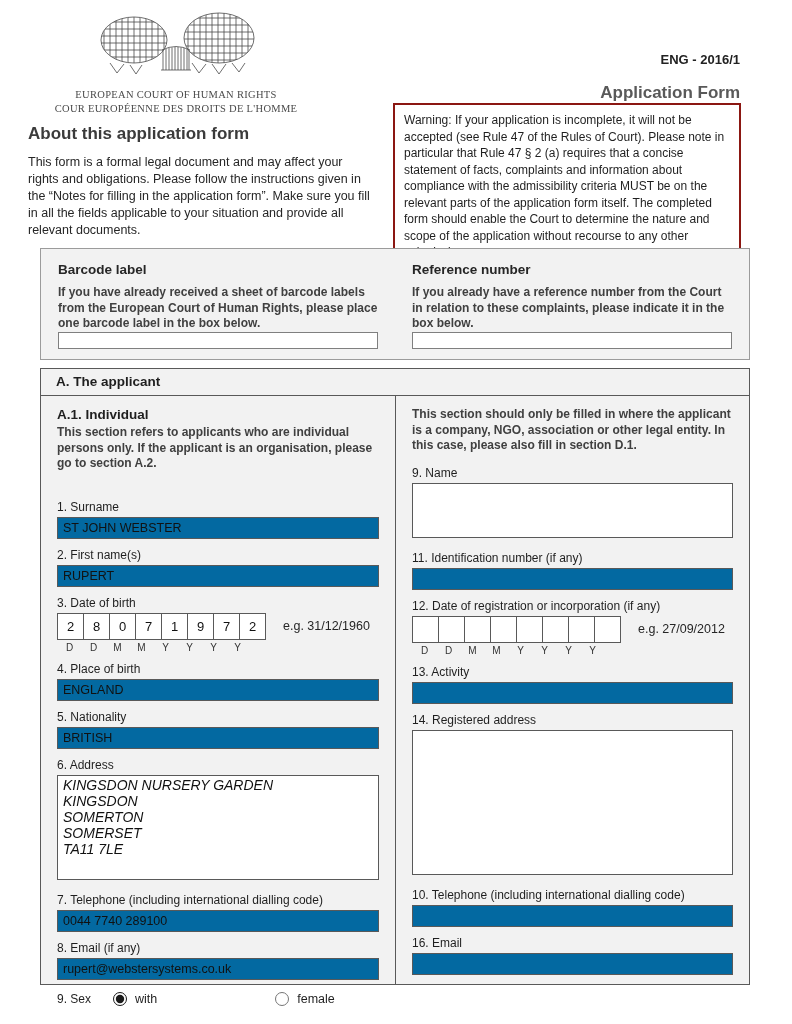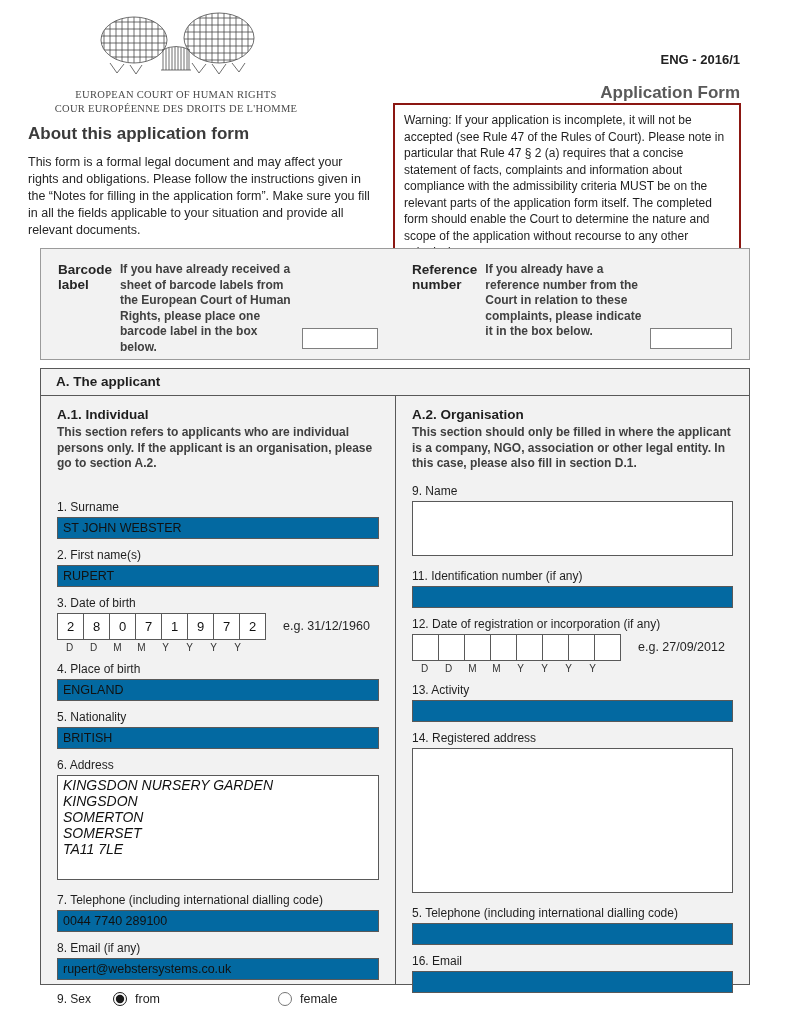--- a/index.html
+++ b/index.html
@@ -17,21 +17,21 @@
   
   .about{position:absolute;left:28px;top:124px;width:348px;}
   .about-title{font-size:17px;font-weight:bold;color:#3b3b3b;margin:0 0 10px 0;}
   .about-body{font-size:12.5px;line-height:17px;color:#262626;margin:0;}
   .warning-box{position:absolute;left:393px;top:103px;width:348px;box-sizing:border-box;
     border:2px solid #8b1712;padding:7px 9px;background:#fff;}
   .warning-text{font-size:12px;line-height:16.5px;color:#1f1f1f;}
   
   .labels-panel{position:absolute;left:40px;top:248px;width:710px;height:112px;box-sizing:border-box;
     background:#f2f2f2;border:1px solid #9b9b9b;display:flex;}
-  .labels-half{flex:1;padding:13px 17px 10px 17px;display:flex;flex-direction:row;box-sizing:border-box;gap:8px;}
+  .labels-half{flex:1;padding:13px 17px 10px 17px;display:flex;flex-direction:column;box-sizing:border-box;}
   .panel-h{font-size:13.5px;font-weight:bold;color:#262626;margin:0 0 8px 0;}
   .panel-p{font-size:12px;font-weight:bold;line-height:15.5px;color:#404040;margin:0;}
   .panel-input{margin-top:auto;height:21px;background:#fff;border:1px solid #7f7f7f;width:100%;
     box-sizing:border-box;font-size:12.5px;font-family:"Liberation Sans",sans-serif;padding:0 5px;}
   
   .section-a{position:absolute;left:40px;top:368px;width:710px;height:617px;box-sizing:border-box;
     background:#f2f2f2;border:1px solid #595959;display:flex;flex-direction:column;}
   .section-a-header{border-bottom:1px solid #595959;padding:5px 15px 6px 15px;
     font-size:13.5px;font-weight:bold;color:#1f1f1f;}
   .section-a-body{flex:1;display:flex;min-height:0;}
@@ -196,32 +196,31 @@
 
         <div class="field">
           <div class="field-label">8. Email (if any)</div>
           <input class="text-input" type="text" value="rupert@webstersystems.co.uk" style="">
         </div>
 
         <div class="sex-row">
           <span class="sex-label">9. Sex</span>
           <label class="radio-opt">
             <input type="radio" name="sex" checked="" style="">
-            <span>from</span>
+            <span>with</span>
           </label>
           <label class="radio-opt radio-female">
             <input type="radio" name="sex" style="">
             <span>female</span>
           </label>
         </div>
       </div>
     </div>
 
     <div class="col col-right">
-      <h4 class="col-h">A.2. Organisation</h4>
       <p class="col-desc">This section should only be filled in where the applicant is a company, NGO, association or other legal entity. In this case, please also fill in section D.1.</p>
 
       <div class="fields fields-right">
         <div class="field">
           <div class="field-label">9. Name</div>
           <textarea class="big-box" style="height: 55px;"></textarea>
         </div>
 
         <div class="field">
           <div class="field-label">11. Identification number (if any)</div>
@@ -259,21 +258,21 @@
           <div class="field-label">13. Activity</div>
           <input class="text-input" type="text" value="" style="">
         </div>
 
         <div class="field">
           <div class="field-label">14. Registered address</div>
           <textarea class="big-box" style="height: 145px;"></textarea>
         </div>
 
         <div class="field">
-          <div class="field-label">5. Telephone (including international dialling code)</div>
+          <div class="field-label">10. Telephone (including international dialling code)</div>
           <input class="text-input" type="text" value="" style="">
         </div>
 
         <div class="field">
           <div class="field-label">16. Email</div>
           <input class="text-input" type="text" value="" style="">
         </div>
       </div>
     </div>
 

